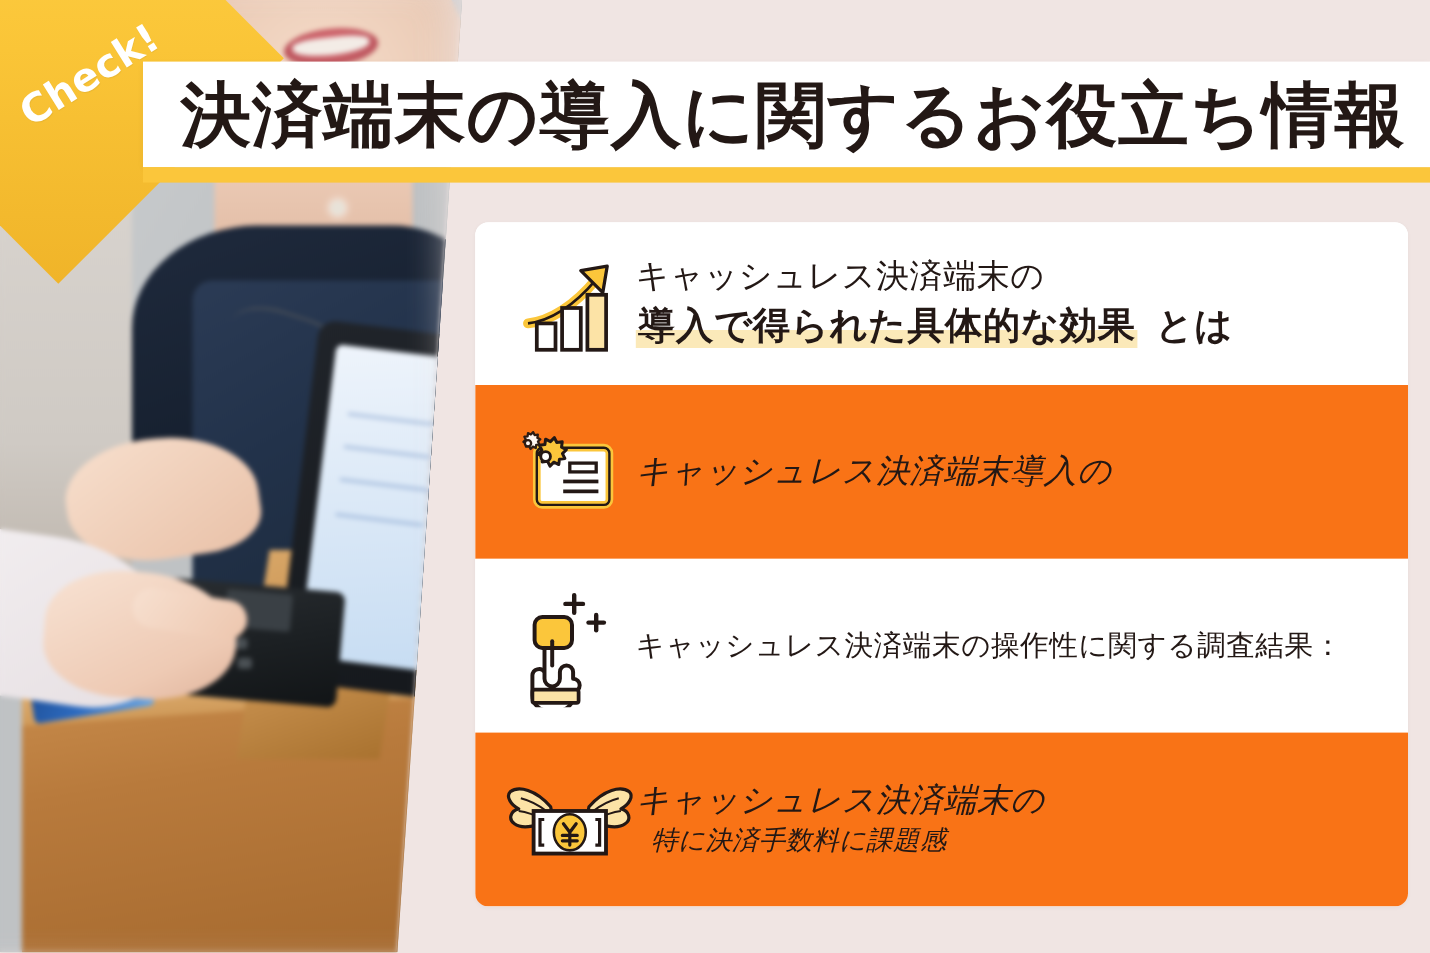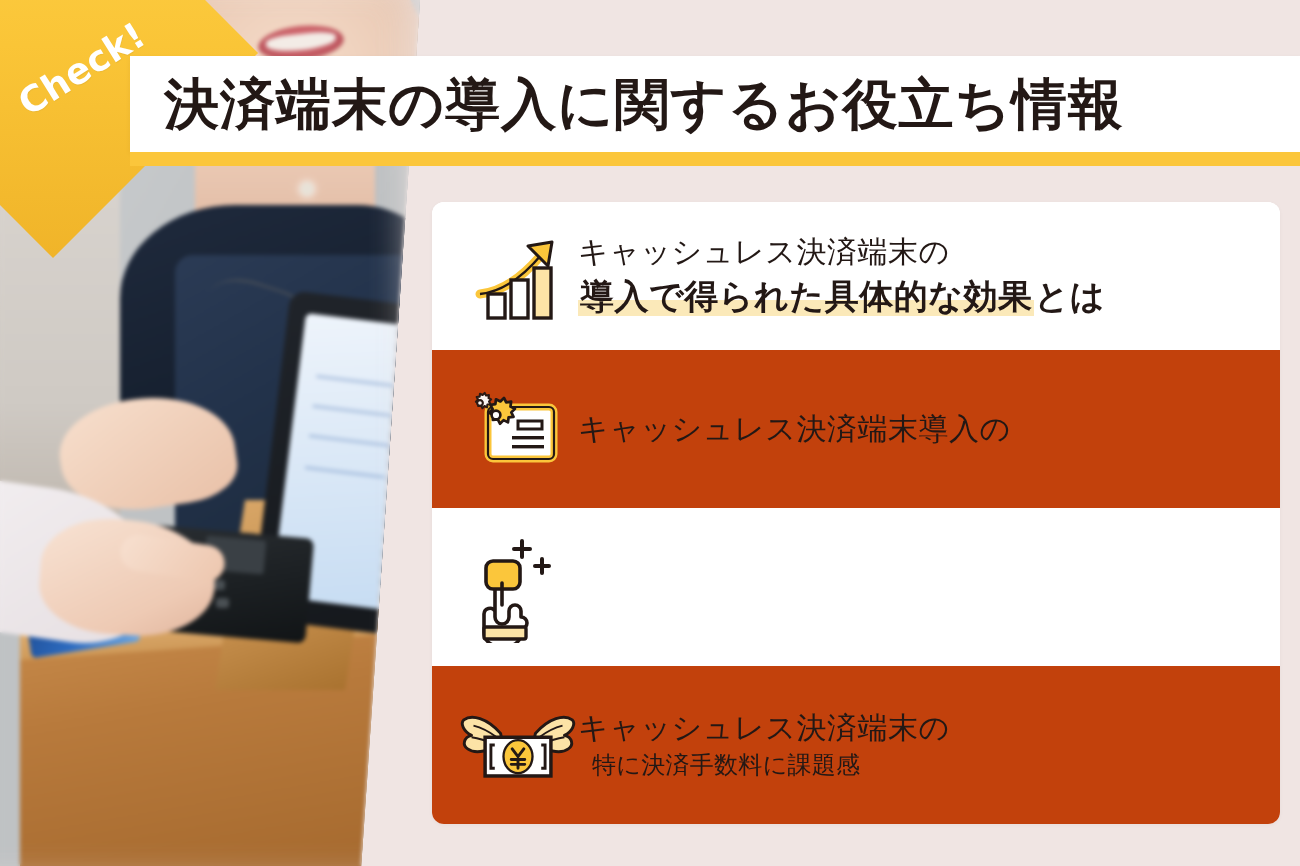--- a/index.html
+++ b/index.html
@@ -104,36 +104,36 @@
   }
 
   
   .title-box{
     position:absolute;left:130px;top:56px;width:1170px;height:96px;
     background:#FFFFFF;display:flex;align-items:center;
     box-shadow:0 2px 6px rgba(0,0,0,.05);
   }
   .title-text{
     margin-left:34px;color:#231815;font-weight:700;
-    font-size:55px;line-height:1;letter-spacing:1px;white-space:nowrap;
+    font-size:64px;line-height:1;letter-spacing:1px;white-space:nowrap;
   }
   .title-underline{
     position:absolute;left:130px;top:152px;width:1170px;height:14px;
     background:#FBC63B;
   }
 
   
   .card{
     position:absolute;left:432px;top:202px;width:848px;height:622px;
     border-radius:12px;overflow:hidden;background:#FFFFFF;
     box-shadow:0 1px 4px rgba(0,0,0,.04);
   }
   .row{display:flex;align-items:center;box-sizing:border-box;padding:0 26px;}
   .row.white{background:#FFFFFF;}
-  .row.tint{background:#c2410c;}
+  .row.tint{background:#f97316;font-style:italic;}
   .row.r1{height:148px;}
   .row.r2{height:158px;}
   .row.r3{height:158px;}
   .row.r4{height:158px;}
 
   .icon-cell{width:120px;min-width:120px;display:flex;align-items:center;justify-content:center;}
   .txt-cell{flex:1;}
 
   .line-top{
     color:#231815;font-size:30px;line-height:1.22;font-weight:500;
@@ -145,21 +145,21 @@
     letter-spacing:.5px;white-space:nowrap;margin-top:4px;
   }
   .hl{
     background:linear-gradient(transparent 58%, #FBE9B9 58%, #FBE9B9 96%, transparent 96%);
     padding:0 2px;
   }
   .tail{font-weight:700;}
   .note{
     font-size:24px;font-weight:500;color:#231815;margin-left:14px;letter-spacing:.3px;
   }
-  .bl-wrap{display:flex;align-items:baseline;flex-wrap:nowrap;}
+  .bl-wrap{display:flex;align-items:baseline;flex-wrap:nowrap;gap:16px;}
 </style>
 </head>
 <body>
 
 <div id="stage">
 
   <div class="photo">
     <div class="photo-inner">
       <div class="ph-wall"></div>
       <div class="ph-wall-left"></div>
@@ -263,20 +263,21 @@
               <line x1="69" y1="35" x2="83" y2="35"></line>
           </g>
           <rect x="20" y="30" width="34" height="28" rx="7" fill="#FBC63B" stroke="#231815" stroke-width="3.6"></rect>
           <path d="M36 52 v22" fill="none" stroke="#231815" stroke-width="3.6" stroke-linecap="round"></path>
           <path d="M29 58 v28 a7 7 0 0 0 14 0 v-6 a6 6 0 0 1 12 0 v6 a6 6 0 0 1 0 12 v4
                    a13 13 0 0 1 -13 13 h-10 a14 14 0 0 1 -14 -14 v-18 a6 6 0 0 1 11 -3" fill="#FFFFFF" stroke="#231815" stroke-width="3.6" stroke-linejoin="round"></path>
           <rect x="18" y="96" width="42" height="12" rx="2" fill="#FCE3A6" stroke="#231815" stroke-width="3.4"></rect>
         </svg>
       </div>
       <div class="txt-cell">
+        <div class="line-top small">キャッシュレス決済端末の操作性に関する調査結果：</div>
       </div>
     </div>
 
     <div class="row tint r4">
       <div class="icon-cell">
         <svg width="124" height="92" viewBox="0 0 124 92" aria-hidden="true">
           <path d="M44 34 C30 18 14 14 6 20 C2 24 6 32 14 36 C6 38 4 46 10 50 C18 56 34 52 46 44 Z" fill="#FCE3A6" stroke="#231815" stroke-width="3" stroke-linejoin="round"></path>
           <path d="M16 26 C24 28 32 32 40 38 M14 38 C22 39 30 42 38 46" fill="none" stroke="#231815" stroke-width="2"></path>
           <path d="M80 34 C94 18 110 14 118 20 C122 24 118 32 110 36 C118 38 120 46 114 50 C106 56 90 52 78 44 Z" fill="#FCE3A6" stroke="#231815" stroke-width="3" stroke-linejoin="round"></path>
           <path d="M108 26 C100 28 92 32 84 38 M110 38 C102 39 94 42 86 46" fill="none" stroke="#231815" stroke-width="2"></path>

